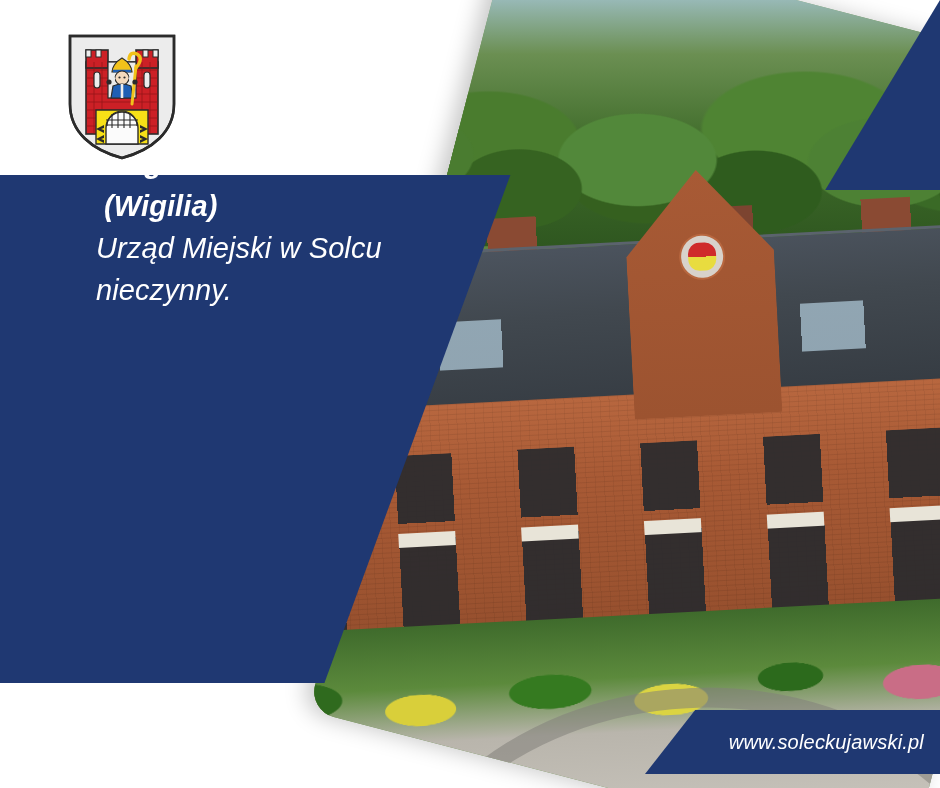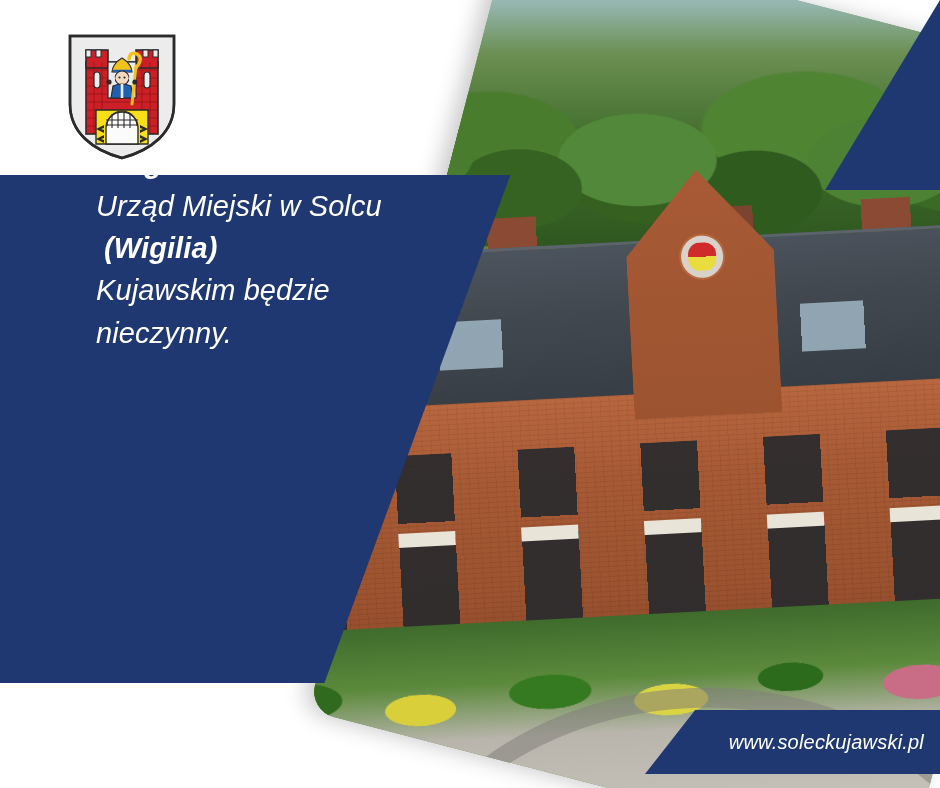--- a/index.html
+++ b/index.html
@@ -308,23 +308,22 @@
         </div>
       </div>
     </div>
   </div>
 
   <div class="text-panel"></div>
 
   <div class="headline">
     <span class="ln">Informujemy, że</span>
     <span class="ln bold">24 grudnia 2024 r.</span>
+    <span class="ln bold">(Wigilia)</span>
     <span class="ln">Urząd Miejski w Solcu</span>
-    <span class="ln bold">(Wigilia)</span>
-    <span class="ln">Kujawskim będzie</span>
     <span class="ln">nieczynny.</span>
   </div>
 
   <div class="bottom-bar">
     <span class="url">www.soleckujawski.pl</span>
   </div>
 
   <div class="crest">
     <svg viewBox="0 0 112 128" width="112" height="128" aria-hidden="true">
       <defs>

